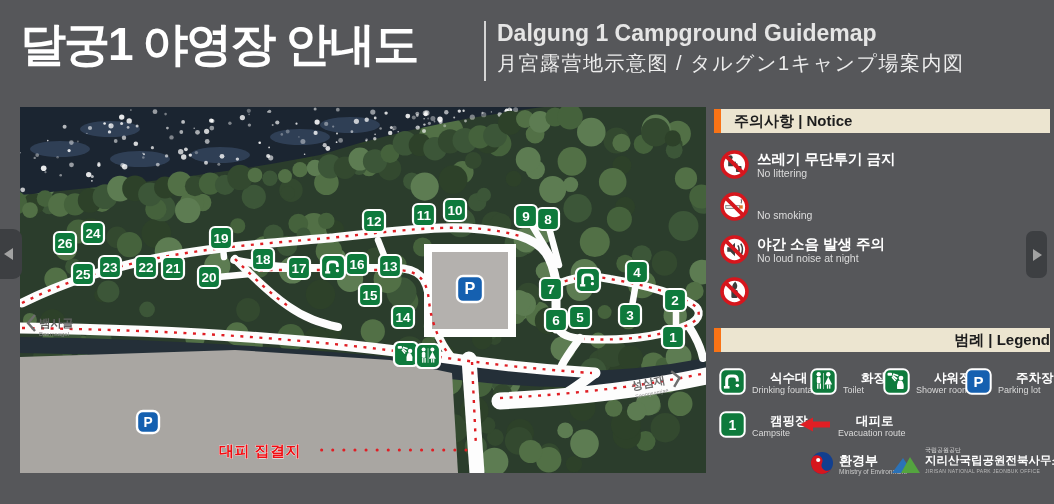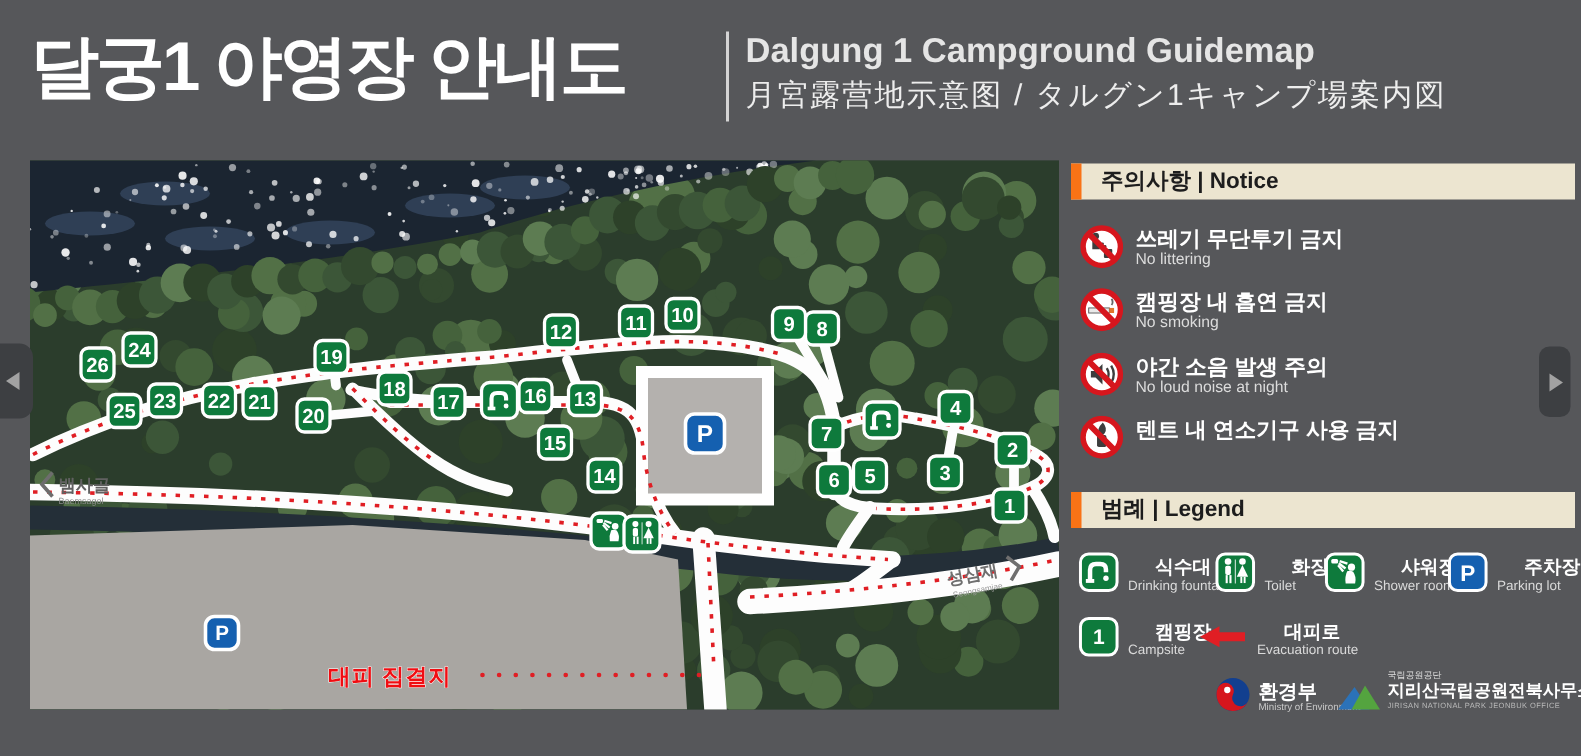--- a/index.html
+++ b/index.html
@@ -18,21 +18,21 @@
   #nav-left{left:-10px;top:229px;width:32px;height:50px;}
   #nav-left .tri{position:absolute;left:14px;top:19px;width:0;height:0;
       border-top:6px solid transparent;border-bottom:6px solid transparent;border-right:9px solid #a2a2a2;}
   #nav-right{left:1026px;top:231px;width:21px;height:47px;border-radius:7px;}
   #nav-right .tri{position:absolute;left:7px;top:18px;width:0;height:0;
       border-top:6px solid transparent;border-bottom:6px solid transparent;border-left:9px solid #a2a2a2;}
   
   .sec-title{left:714px;width:316px;height:24px;background:#ece5d0;border-left:7px solid #f97316;
       color:#1d1d1d;font-weight:700;font-size:15px;line-height:24px;padding-left:13px;}
   #notice-title{top:109px;}
-  #legend-title{top:328px;}
+  #legend-title{top:328px;text-align:right;}
   
   .n-item{left:714px;width:336px;height:36px;}
   .n-icon{position:absolute;left:6px;top:0;width:29px;height:29px;}
   .n-ko{position:absolute;left:43px;top:0;font-size:14.5px;font-weight:700;white-space:nowrap;}
   .n-en{position:absolute;left:43px;top:17px;font-size:10.5px;color:#dcdcdc;white-space:nowrap;}
   
   .l-item{width:120px;height:30px;}
   .l-icon{position:absolute;left:0;top:0;}
   .l-ko{position:absolute;left:33px;top:2px;font-size:12.5px;font-weight:700;white-space:nowrap;margin-left:18px;}
   .l-en{position:absolute;left:33px;top:17px;font-size:9px;color:#dadada;white-space:nowrap;}
@@ -741,41 +741,39 @@
   <div class="n-en">No littering</div>
 </div>
 <div class="abs n-item" style="top:192px">
   <div class="n-icon"><svg width="29" height="29" viewBox="0 0 24 24">
         <circle cx="12" cy="12" r="10.3" fill="#fff" stroke="#d6161d" stroke-width="3"></circle>
         <rect x="4.8" y="11" width="11.4" height="2.8" fill="#e9e9e9" stroke="#555" stroke-width="0.5"></rect>
         <rect x="16.2" y="11" width="2.6" height="2.8" fill="#e0762c"></rect>
         <path d="M17.4,9.4 q1.2,-1.6 0,-3.4" fill="none" stroke="#666" stroke-width="1"></path>
         <line x1="5.2" y1="5.2" x2="18.8" y2="18.8" stroke="#d6161d" stroke-width="3.2" stroke-linecap="round"></line>
       </svg></div>
-  <div class="n-ko">캠핑장 내 흡연 금지</div>
   <div class="n-en">No smoking</div>
 </div>
 <div class="abs n-item" style="top:235px">
   <div class="n-icon"><svg width="29" height="29" viewBox="0 0 24 24">
         <circle cx="12" cy="12" r="10.3" fill="#fff" stroke="#d6161d" stroke-width="3"></circle>
         <path d="M6,10.2 h2.6 l3.8,-3.8 v11.2 l-3.8,-3.8 h-2.6 z" fill="#3d3d3d"></path>
         <path d="M14.8,8.6 q2,3.4 0,6.8 M17.2,7.2 q2.9,4.8 0,9.6" fill="none" stroke="#3d3d3d" stroke-width="1.3"></path>
         <line x1="5.2" y1="5.2" x2="18.8" y2="18.8" stroke="#d6161d" stroke-width="3.2" stroke-linecap="round"></line>
       </svg></div>
   <div class="n-ko">야간 소음 발생 주의</div>
   <div class="n-en">No loud noise at night</div>
 </div>
 <div class="abs n-item" style="top:277px">
   <div class="n-icon"><svg width="29" height="29" viewBox="0 0 24 24">
         <circle cx="12" cy="12" r="10.3" fill="#fff" stroke="#d6161d" stroke-width="3"></circle>
         <path d="M12.6,3.8 q2.8,3.2 1,6 q-1.2,1.8 -2.8,0.5 q-2,-2.8 1.8,-6.5 z" fill="#3d3d3d"></path>
         <rect x="9.4" y="10.8" width="5.2" height="6.6" rx="1" fill="#3d3d3d"></rect>
         <line x1="5.2" y1="5.2" x2="18.8" y2="18.8" stroke="#d6161d" stroke-width="3.2" stroke-linecap="round"></line>
       </svg></div>
-  <div class="n-ko">텐트 내 연소기구 사용 금지</div>
 </div>
 
 <div class="abs sec-title" id="legend-title">범례 | Legend</div>
 <div class="abs l-item" style="left:719px;top:368px">
   <div class="l-icon"><svg width="27" height="27" viewBox="0 0 27 27">
         <rect x="1.3" y="1.3" width="24.4" height="24.4" rx="5.5" fill="#0e7a3c" stroke="#fff" stroke-width="2"></rect>
         <use href="#sym-fountain" x="1.5" y="1.5" width="24" height="24"></use>
       </svg></div>
   <div class="l-ko">식수대</div>
   <div class="l-en">Drinking fountain</div>

